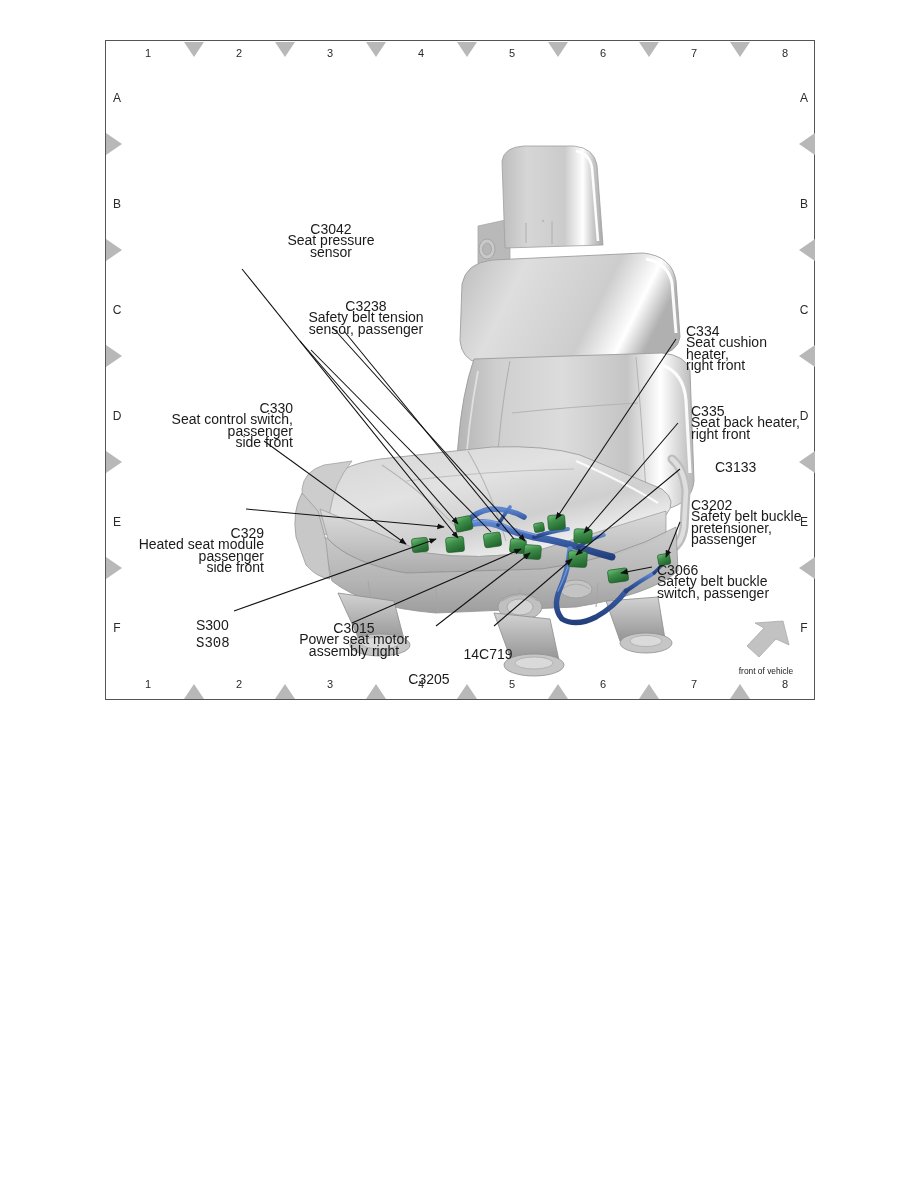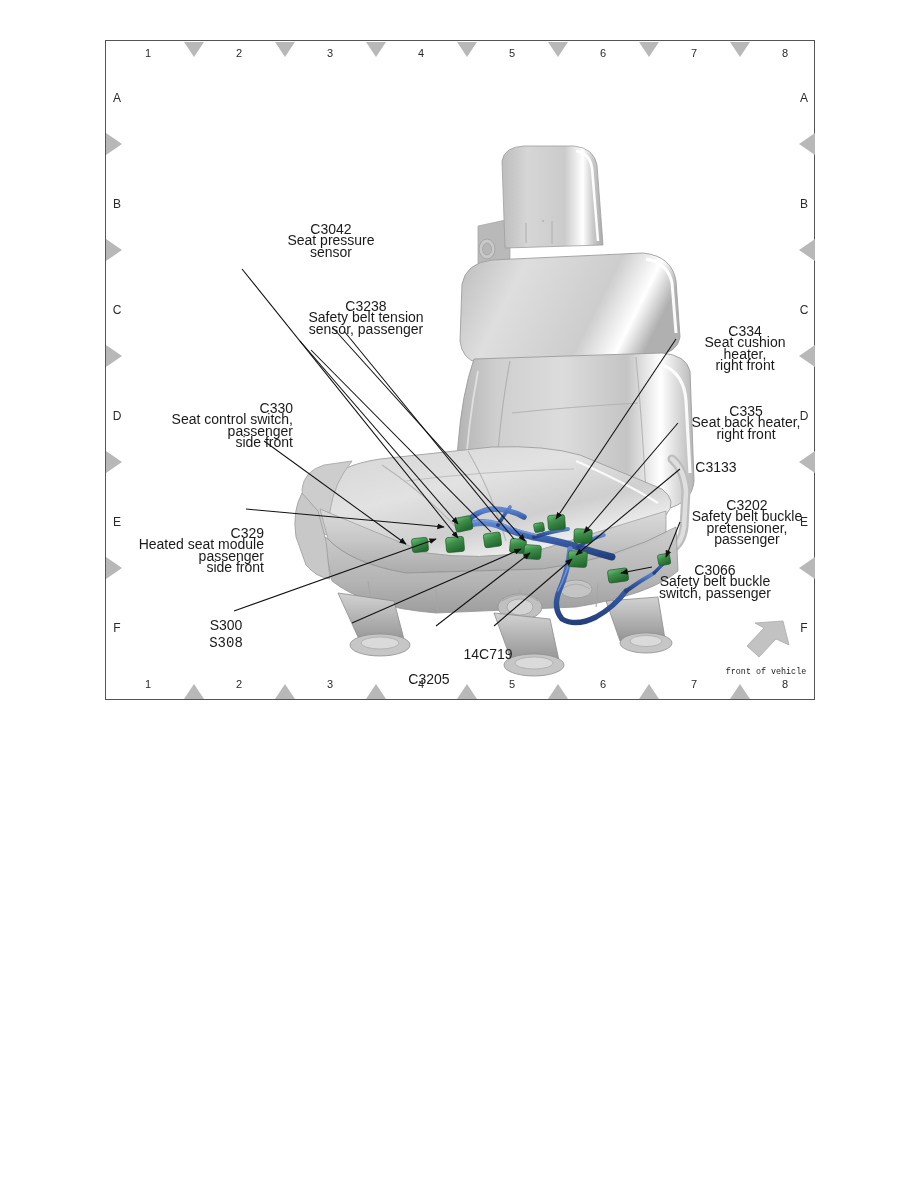--- a/index.html
+++ b/index.html
@@ -8,24 +8,24 @@
   #frame{position:absolute;left:105px;top:40px;width:710px;height:660px;border:1px solid #555;box-sizing:border-box;background:#fff;}
   .gutter-num{position:absolute;font-size:11px;color:#2a2a2a;text-align:center;width:18px;}
   .gutter-let{position:absolute;font-size:12px;color:#2a2a2a;text-align:center;width:16px;}
   .tri{position:absolute;width:0;height:0;}
   .tri-down{border-left:10px solid transparent;border-right:10px solid transparent;border-top:15px solid #b8b8b8;}
   .tri-up{border-left:10px solid transparent;border-right:10px solid transparent;border-bottom:15px solid #b8b8b8;}
   .tri-right{border-top:11px solid transparent;border-bottom:11px solid transparent;border-left:16px solid #b8b8b8;}
   .tri-left{border-top:11px solid transparent;border-bottom:11px solid transparent;border-right:16px solid #b8b8b8;}
   .callout{position:absolute;font-size:14px;line-height:11.4px;color:#1a1a1a;white-space:pre-line;}
   .ca-right{text-align:right;}
-  .ca-left{text-align:center;}
+  .ca-left{text-align:left;}
   .ca-center{text-align:center;}
   #art{position:absolute;left:0;top:0;width:710px;height:660px;}
-  #foa{position:absolute;left:610px;top:578px;width:100px;height:60px;text-align:center;font-family:Liberation Mono, monospace;}
+  #foa{position:absolute;left:610px;top:578px;width:100px;height:60px;text-align:center;}
   #foa .foa-label{font-size:8.4px;color:#1a1a1a;margin-top:1px;}
 </style>
 </head>
 <body>
 
 <div id="page">
 
   <div id="frame">
 
     <div>
@@ -332,34 +332,37 @@
 
     <div class="callout ca-right" style="left:18px;top:487px;width:140px;">C329
 Heated seat module
 passenger
 side front</div>
 
     <div class="callout ca-left" style="left:90px;top:579px;width:60px;">S300</div>
 
     <div class="callout ca-left" style="left:90px;top:597px;width:60px;font-family:Liberation Mono, monospace;">S308</div>
 
+    <div class="callout ca-center" style="left:184px;top:582px;width:128px;">C3015
+Power seat motor
+assembly  right</div>
 
     <div class="callout ca-center" style="left:300px;top:608px;width:46px;margin-top:25px;">C3205</div>
 
     <div class="callout ca-center" style="left:356px;top:608px;width:52px;">14C719</div>
 
     <div class="callout ca-left" style="left:580px;top:285px;width:118px;">C334
 Seat cushion heater,
 right front</div>
 
     <div class="callout ca-left" style="left:585px;top:365px;width:110px;">C335
 Seat back heater,
 right front</div>
 
-    <div class="callout ca-left" style="left:580px;top:421px;width:60px;">C3133</div>
+    <div class="callout ca-left" style="left:609px;top:421px;width:60px;">C3133</div>
 
     <div class="callout ca-left" style="left:585px;top:459px;width:112px;">C3202
 Safety belt buckle
 pretensioner,
 passenger</div>
 
     <div class="callout ca-left" style="left:551px;top:524px;width:116px;">C3066
 Safety belt buckle
 switch, passenger</div>
 

